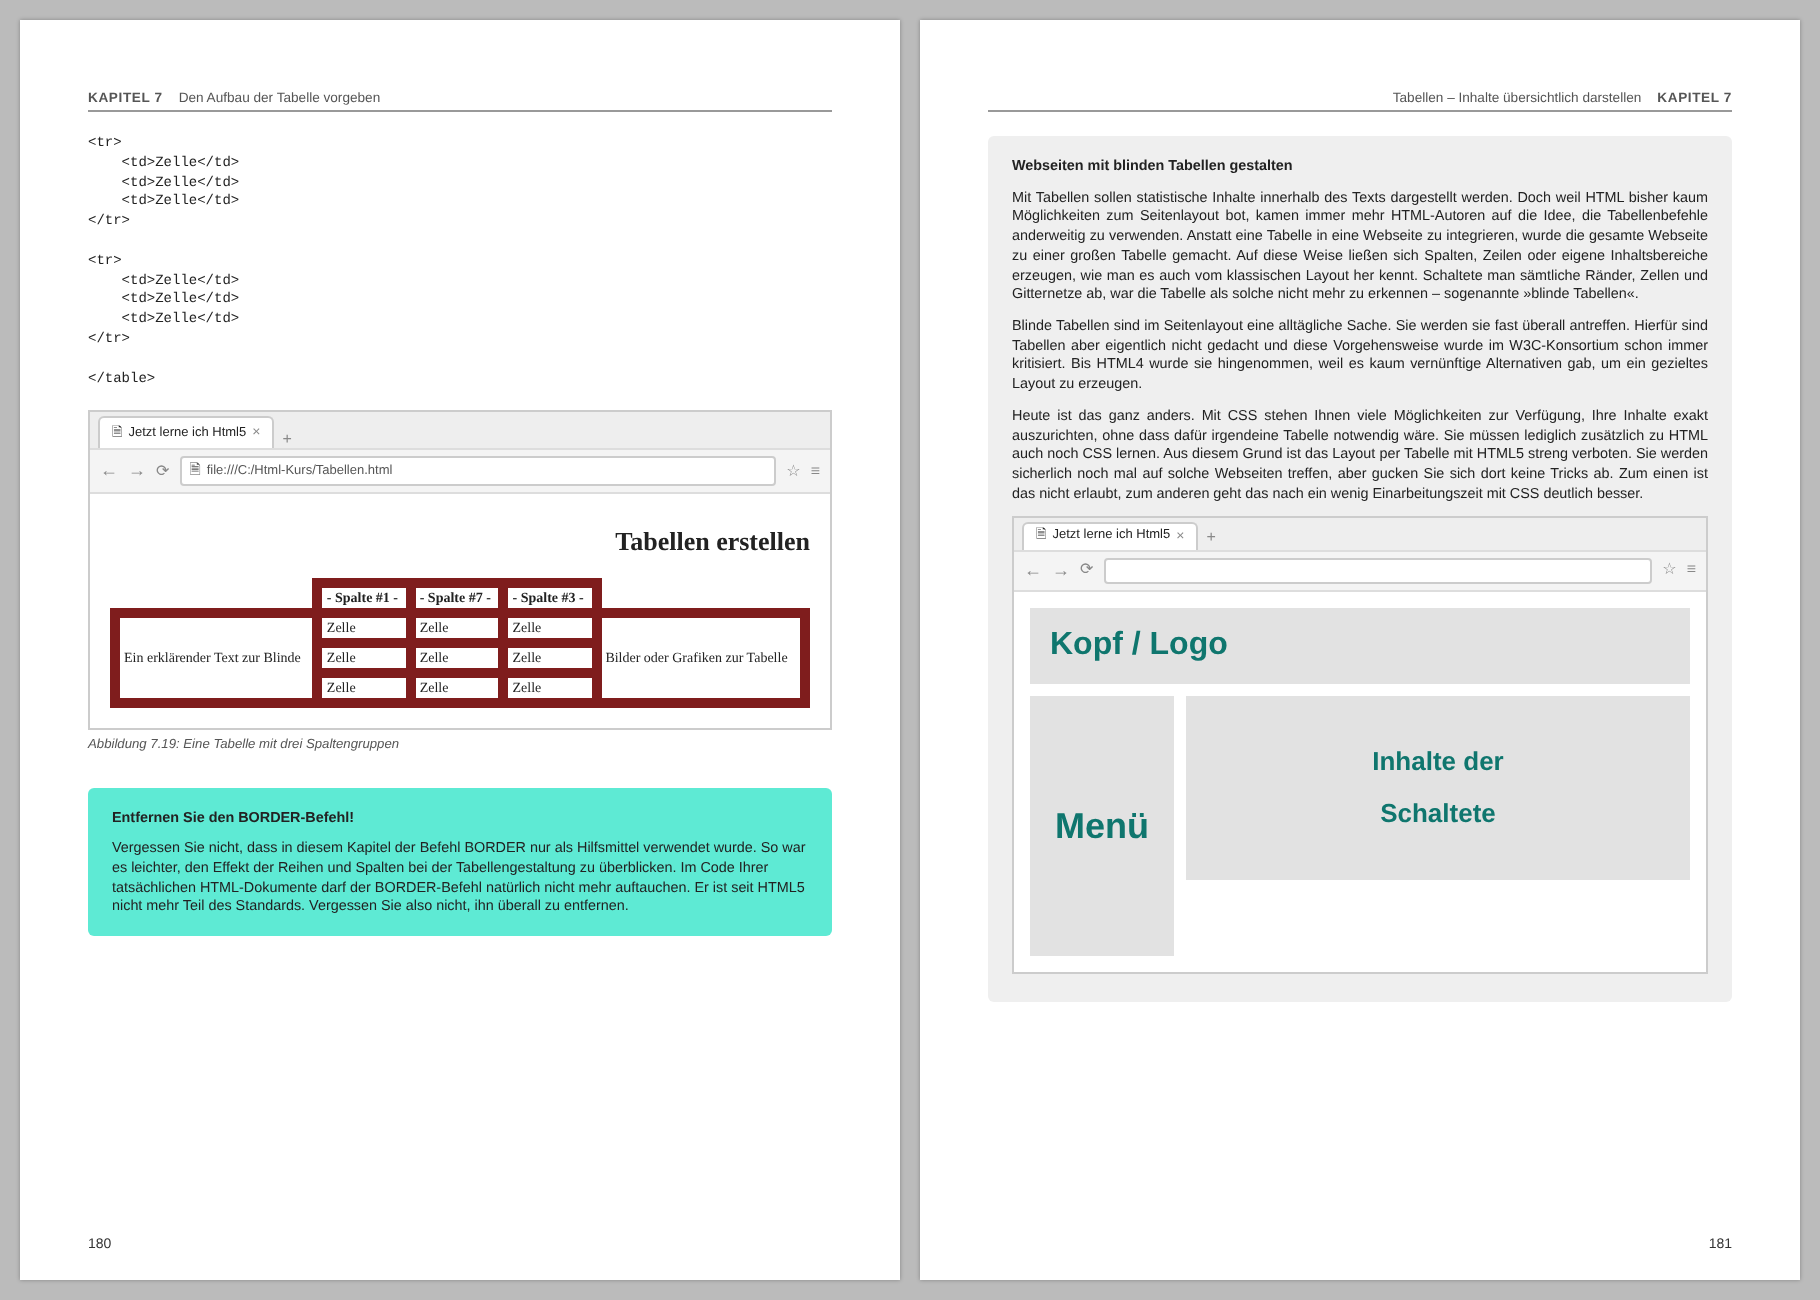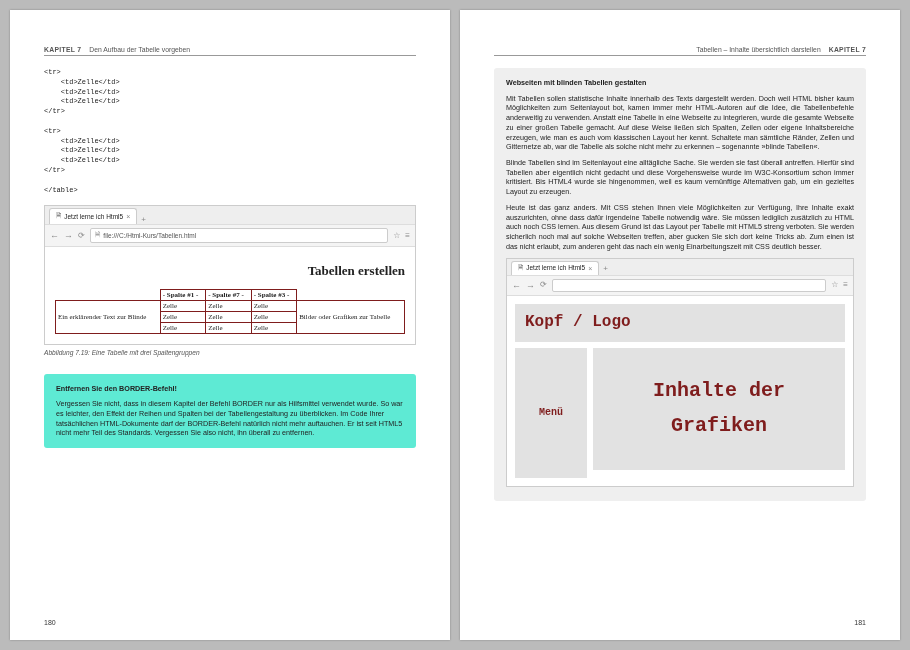--- a/index.html
+++ b/index.html
@@ -53,38 +53,38 @@
   .tab { background:#fff; border:1px solid #ccc; border-bottom:none; border-radius:3px 3px 0 0; padding:2px 6px; font-size:6.5px; display:flex; align-items:center; gap:3px;}
   .tab .x{ font-size:7px; color:#888;}
   .newtab{ color:#888; font-size:8px; padding:0 4px;}
   .toolbar { background:#f4f4f4; border-top:1px solid #ddd; border-bottom:1px solid #ddd; padding:3px 5px; display:flex; align-items:center; gap:5px; font-size:7px; color:#888;}
   .url { flex:1; background:#fff; border:1px solid #ccc; border-radius:2px; padding:1px 4px; font-size:6.5px; color:#555; display:flex; align-items:center; gap:3px;}
   .omni-icon{font-size:7px;}
   .ico{color:#888; font-size:8px;}
   .viewport { padding:10px; }
   .h1{ font-family:"Times New Roman",serif; font-size:13px; font-weight:bold; text-align:right; margin:6px 0 10px;}
   table.sample { border-collapse:collapse; width:100%; font-family:"Times New Roman",serif; font-size:7px;}
-  table.sample th, table.sample td { border:1px solid #7f1d1d; padding:1px 2px; text-align:left;}
+  table.sample th, table.sample td { border:5px solid #7f1d1d; padding:1px 2px; text-align:left;}
   table.sample td.nob, table.sample th.nob{border:none;}
   .caption { font-style: italic; font-size: 6.6px; color:#555; margin-bottom:18px;}
   .notebox {
     background:#5eead4; border-radius:3px; padding:10px 12px; font-size:7.2px; line-height:1.35;
   }
   .notebox .nbtitle{ font-weight:bold; margin-bottom:5px;}
   .fullbox {
     background:#efefef; border-radius:3px; padding:10px 12px; font-size:7.2px; line-height:1.35;
   }
   .fullbox .fbtitle{ font-weight:bold; margin-bottom:6px;}
   .fullbox p{ margin-bottom:6px; text-align:justify;}
   .wire-viewport{ padding:8px; background:#fff;}
   .wire-row{display:flex; gap:6px;}
-  .wire-block{ background:#e2e2e2; display:flex; align-items:center; justify-content:center; color:#7f1d1d; font-weight:bold;font-family:Liberation Mono, monospace;}
+  .wire-block{ background:#e2e2e2; display:flex; align-items:center; justify-content:center; color:#0f766e; font-weight:bold;}
   .wire-top{ height:38px; width:100%; font-size:16px; margin-bottom:6px; justify-content:flex-start; padding-left:10px;}
-  .wire-menu{ width:72px; height:130px; font-size:10px;}
-  .wire-content{ flex:1; height:122px; font-size:20px; flex-direction:column; line-height:1.2;gap:11px;}
+  .wire-menu{ width:72px; height:130px; font-size:18px;}
+  .wire-content{ flex:1; height:92px; font-size:13px; flex-direction:column; line-height:1.2;gap:11px;}
   .pagenum{ position:absolute; bottom:14px; font-size:7px; color:#333;}
   .pn-left{left:34px;}
   .pn-right{right:34px;}
   .arrow{font-size:9px; line-height:1;}
 </style>
 </head>
 <body>
 
 <div class="spread">
 
@@ -198,21 +198,21 @@
           <div class="url">&nbsp;</div>
           <span class="ico">☆</span>
           <span class="ico">≡</span>
         </div>
         <div class="wire-viewport">
           <div class="wire-block wire-top">Kopf / Logo</div>
           <div class="wire-row">
             <div class="wire-block wire-menu">Menü</div>
             <div class="wire-block wire-content">
               <span>Inhalte der</span>
-              <span>Grafiken</span>
+              <span>Schaltete</span>
             </div>
           </div>
         </div>
       </div>
     </div>
 
     <div class="pagenum pn-right">181</div>
   </div>
 
 </div>

